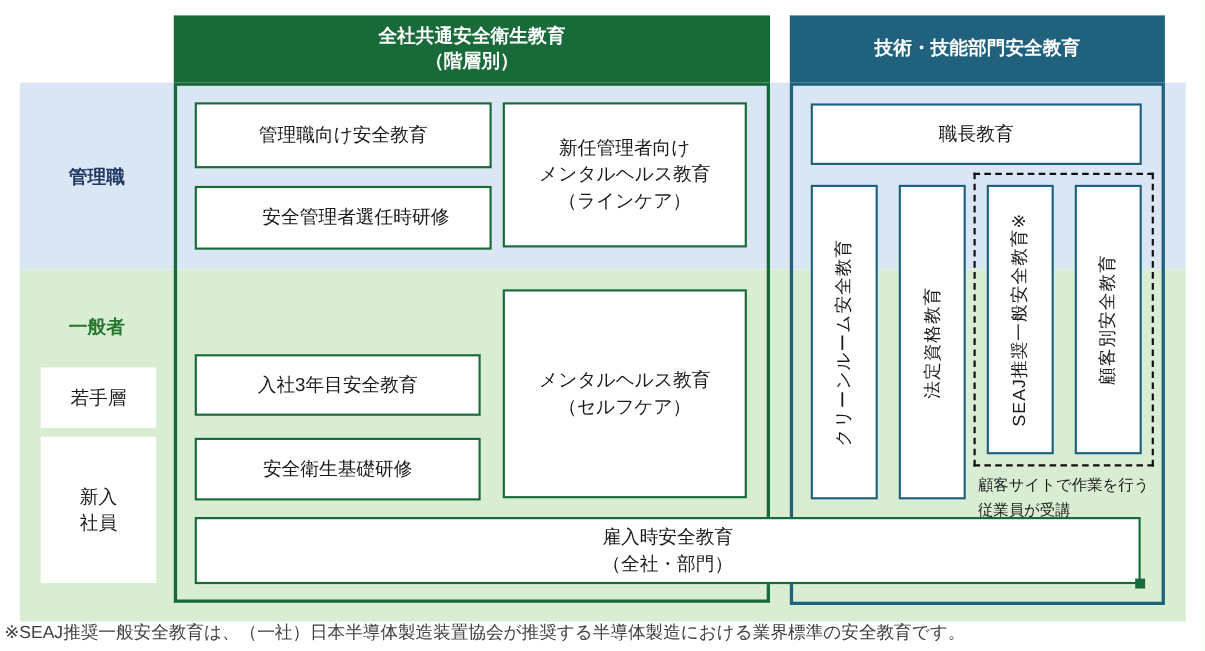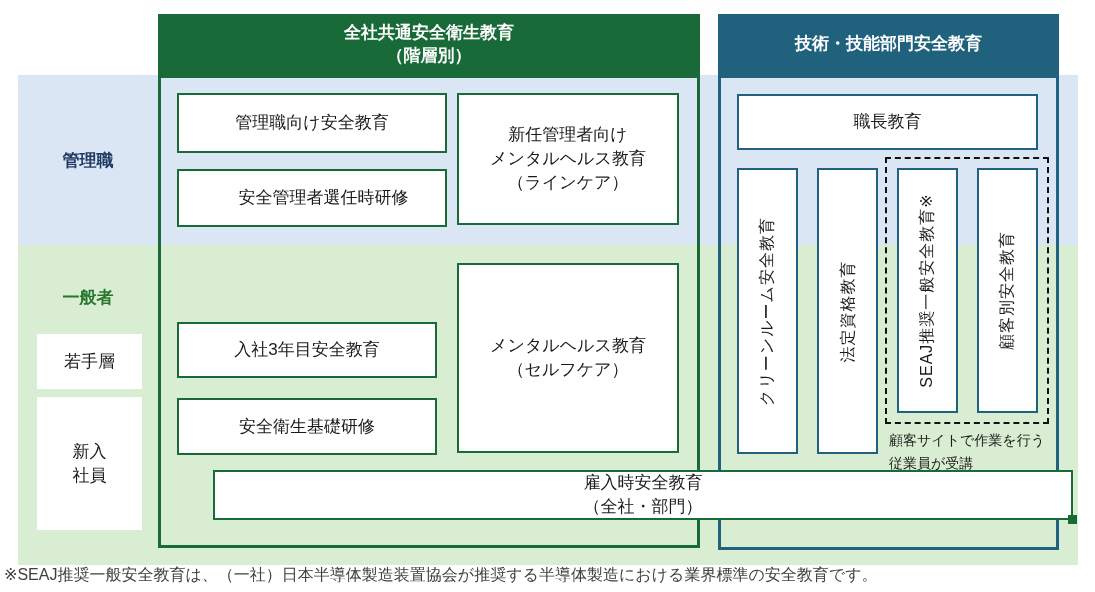--- a/index.html
+++ b/index.html
@@ -24,21 +24,21 @@
        text-align:center;font-size:17px;line-height:1.4;}
   .bdr-green{border:2px solid #186a38;}
   .bdr-teal{border:2px solid #20617e;}
 
   .box-a{left:177px;top:93px;width:270px;height:60px;}
   .box-b{left:177px;top:169px;width:270px;height:58px;padding-left:23px;}
   .box-c{left:457px;top:93px;width:222px;height:132px;}
   .box-d{left:457px;top:263px;width:222px;height:190px;}
   .box-e{left:177px;top:322px;width:260px;height:56px;}
   .box-f{left:177px;top:398px;width:260px;height:57px;}
-  .box-g{left:177px;top:470px;width:860px;height:50px;z-index:5;margin-left:36px;}
+  .box-g{left:177px;top:470px;width:860px;height:61px;z-index:5;}
   .corner-sq{position:absolute;right:-6px;bottom:-6px;width:9px;height:9px;background:#186a38;}
 
   .box-foreman{left:737px;top:94px;width:301px;height:56px;}
   .vbox{background:#fff;box-sizing:border-box;display:flex;align-items:center;justify-content:center;}
   .vbox .vtext{transform:rotate(-90deg);white-space:nowrap;font-size:16px;letter-spacing:1px;}
   .vbox-1{left:737px;top:168px;width:61px;height:286px;}
   .vbox-2{left:817px;top:168px;width:61px;height:286px;}
   .vbox-3{left:897px;top:168px;width:61px;height:245px;}
   .vbox-4{left:977px;top:168px;width:61px;height:245px;}
   .dashed-rect{left:885px;top:157px;width:164px;height:267px;border:2px dashed #111;box-sizing:border-box;z-index:4;}

